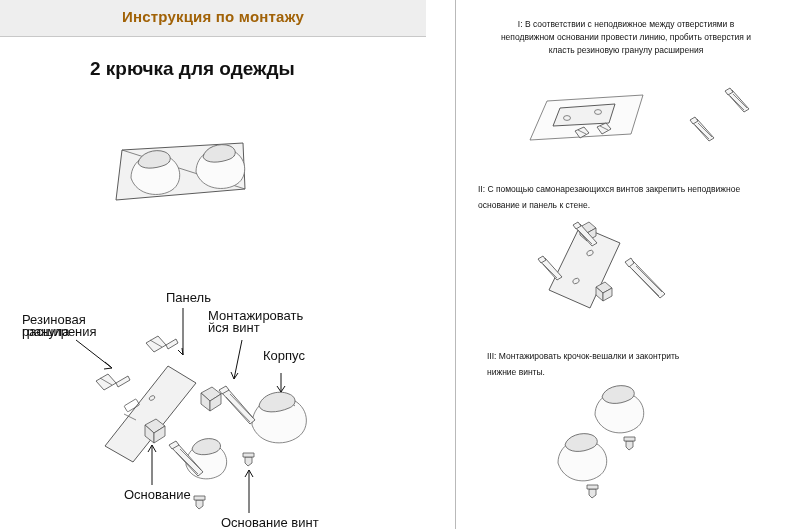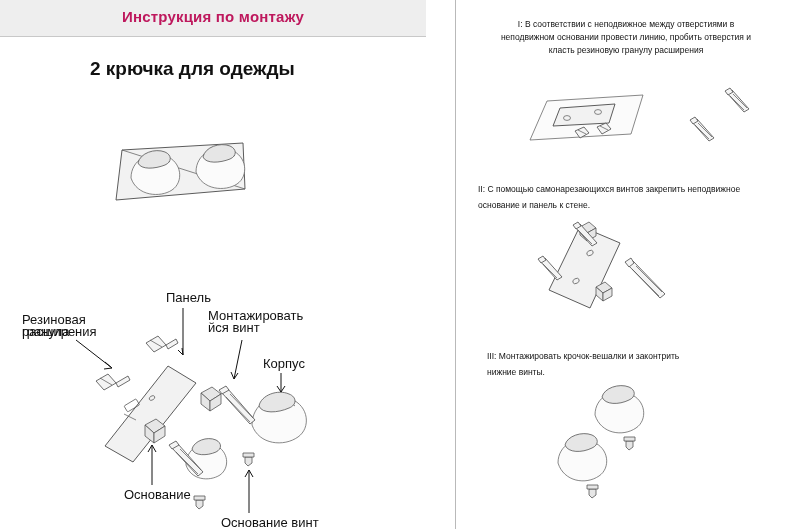--- a/index.html
+++ b/index.html
@@ -43,21 +43,21 @@
     background: #c8c8c8;
   }
   .title-text {
     position: absolute;
     left: 0;
     top: 8px;
     width: 426px;
     text-align: center;
     font-size: 15px;
     font-weight: bold;
-    color: #be185d;
+    color: #a16207;
     letter-spacing: 0.2px;
   }
   .subtitle-text {
     position: absolute;
     left: 90px;
     top: 58px;
     font-size: 19px;
     font-weight: bold;
     color: #111;
   }
@@ -302,21 +302,21 @@
   </svg>
 
   <div class="label" style="left:166px; top:292px;">Панель</div>
 
   <div class="label" style="left:22px; top:314px; width:105px;">Резиновая гранула</div>
   <div class="label" style="left:22px; top:326px; width:105px;">расширения</div>
 
   <div class="label" style="left:208px; top:310px; width:92px;">Монтажировать</div>
   <div class="label" style="left:208px; top:322px; width:92px;">йся винт</div>
 
-  <div class="label" style="left:263px; top:358px;">Корпус</div>
+  <div class="label" style="left:263px; top:350px;">Корпус</div>
 
   <div class="label" style="left:124px; top:489px;">Основание</div>
 
   <div class="label" style="left:221px; top:517px;">Основание винт</div>
 
   <div class="step-text step-center" style="left:466px; top:18px; width:320px;">I: В соответствии с неподвижное между отверстиями в</div>
   <div class="step-text step-center" style="left:466px; top:31px; width:320px;">неподвижном основании провести линию, пробить отверстия и</div>
   <div class="step-text step-center" style="left:466px; top:44px; width:320px;">класть резиновую гранулу расширения</div>
 
   <div class="step-text" style="left:478px; top:183px; width:318px;">II: С помощью самонарезающихся винтов закрепить неподвижное</div>

